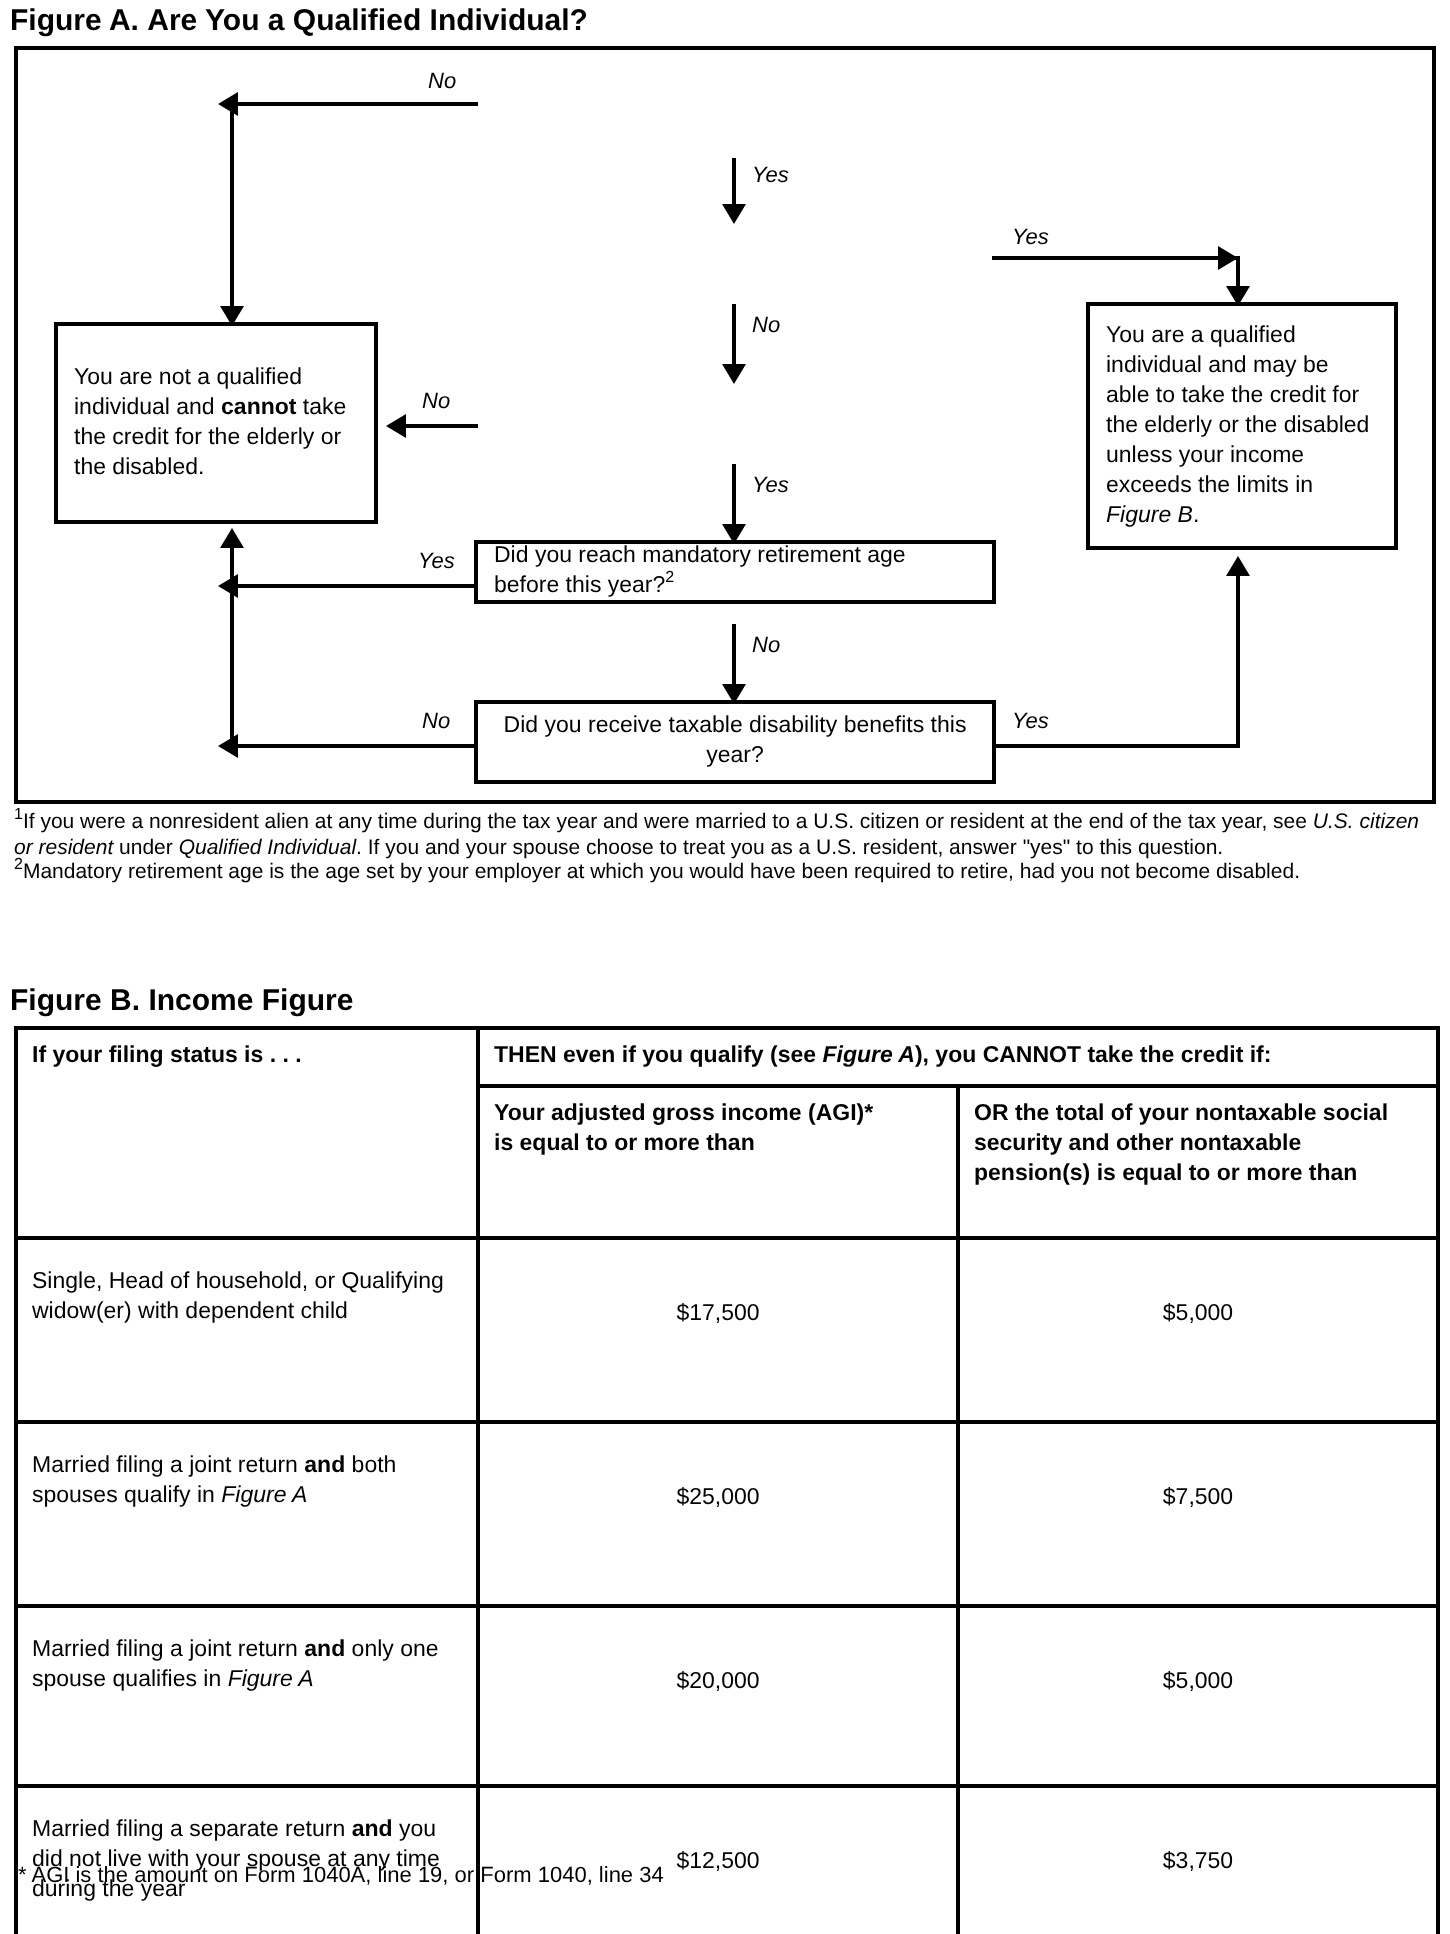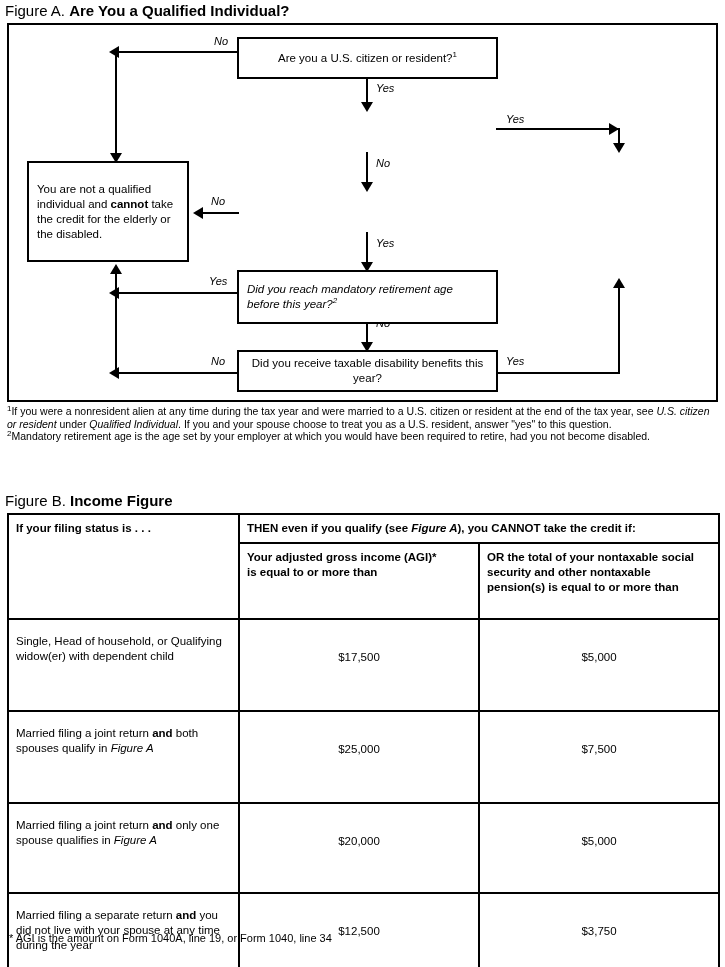--- a/index.html
+++ b/index.html
@@ -16,21 +16,21 @@
     -webkit-font-smoothing: none;
   }
 
   
   .fig-title {
     position: absolute;
     font-size: 15px;
     line-height: 18px;
     white-space: nowrap;
   }
-  .fig-title .fig-label { font-weight: 400; margin-top: 16px; }
+  .fig-title .fig-label { font-weight: 700; margin-top: 16px; }
   .fig-title .fig-name  { font-weight: bold; }
 
   
   #figure-a-frame {
     position: absolute;
     left: 7px; top: 23px;
     width: 711px; height: 379px;
     border: 2px solid #000;
     box-sizing: border-box;
     background: #fff;
@@ -172,44 +172,44 @@
   <div class="edge-label" style="left:366px; top:57px;">Yes</div>
   <div class="edge-label" style="left:496px; top:88px;">Yes</div>
   <div class="edge-label" style="left:366px; top:132px;">No</div>
   <div class="edge-label" style="left:201px; top:170px;">No</div>
   <div class="edge-label" style="left:366px; top:212px;">Yes</div>
   <div class="edge-label" style="left:199px; top:250px;">Yes</div>
   <div class="edge-label" style="left:366px; top:292px;">No</div>
   <div class="edge-label" style="left:201px; top:330px;">No</div>
   <div class="edge-label" style="left:496px; top:330px;">Yes</div>
 
-  <div class="flow-box qbox center" style="left:228px; top:12px; width:261px; height:42px;">
-    <span>
-      <span>Are you a U.S. citizen or resident?</span><sup>1</sup>
-    </span>
-  </div>
-
-
-
-  <div class="flow-box qbox" style="left:228px; top:245px; width:261px; height:54px;font-style:italic;">
+
+
+
+  <div class="flow-box qbox" style="left:228px; top:245px; width:261px; height:32px;">
     <span>
       <span>Did you reach mandatory retirement age before this year?</span><sup>2</sup>
     </span>
   </div>
 
   <div class="flow-box qbox center" style="left:228px; top:325px; width:261px; height:42px;justify-content:flex-end;">
     <span>Did you receive taxable disability benefits this year?</span>
   </div>
 
   <div class="flow-box" style="left:18px; top:136px; width:162px; height:101px; display:flex; align-items:center;">
     <span>
       <span>You are not a qualified individual and </span><b>cannot</b><span> take the credit for the elderly or the disabled.</span>
     </span>
   </div>
 
+  <div class="flow-box" style="left:534px; top:126px; width:156px; height:124px; display:flex; align-items:center;">
+    <span>
+      <span>You are a qualified individual and may be able to take the credit for the elderly or the disabled unless your income exceeds the limits in </span><i>Figure B</i><span>.</span>
+    </span>
+  </div>
 </div>
 
 <div id="figure-a-notes">
   <p>
     <sup>1</sup><span class="fn-body">If you were a nonresident alien at any time during the tax year and were married to a U.S. citizen or resident at the end of the tax year, see </span><i>U.S. citizen or resident</i><span> under </span><i>Qualified Individual</i><span>. If you and your spouse choose to treat you as a U.S. resident, answer "yes" to this question.</span>
   </p>
   <p>
     <sup>2</sup><span class="fn-body">Mandatory retirement age is the age set by your employer at which you would have been required to retire, had you not become disabled.</span>
   </p>
 </div>

